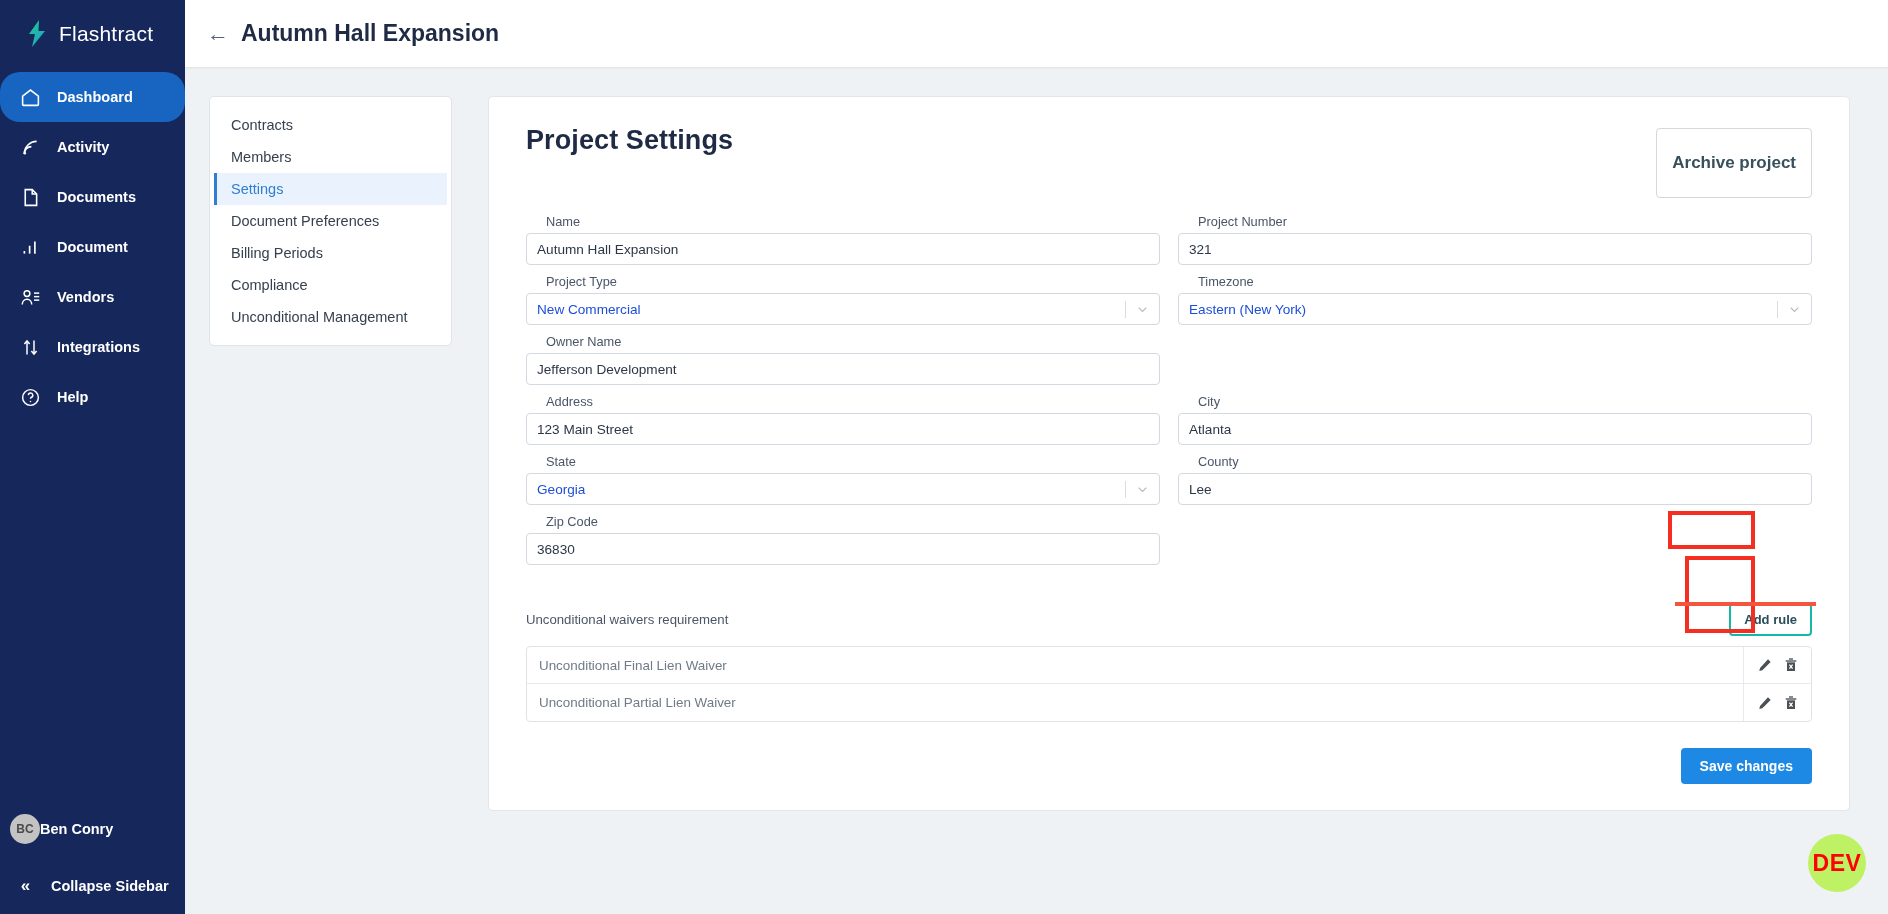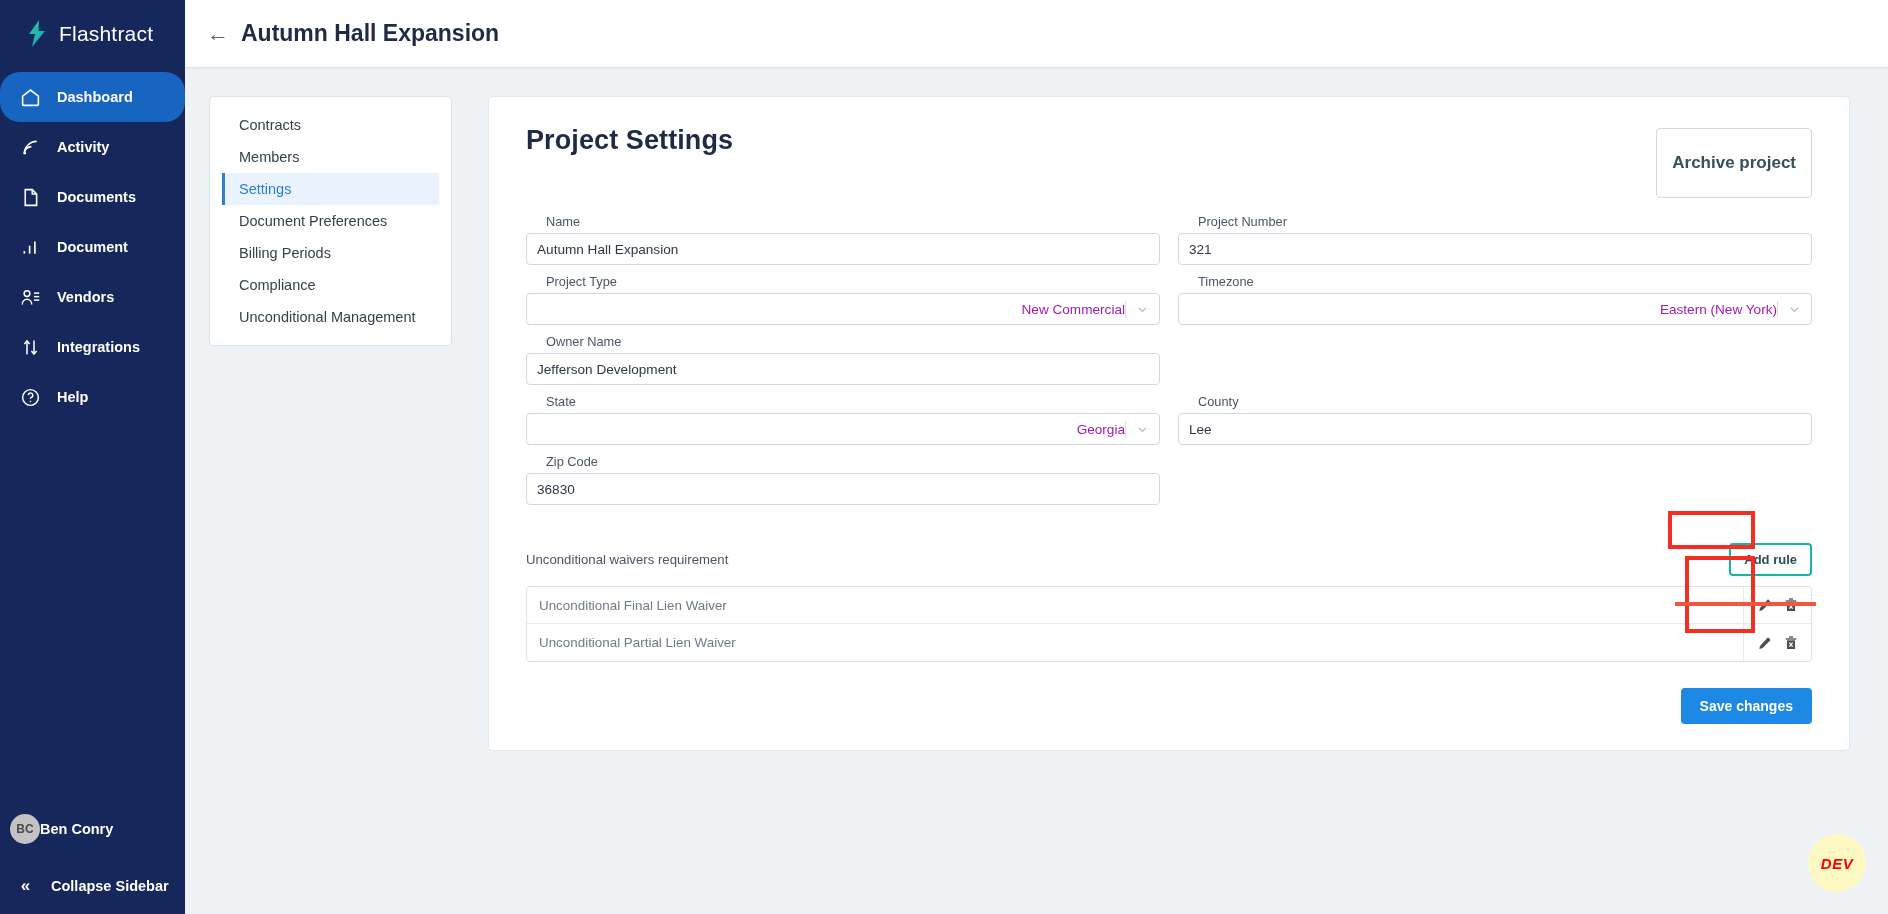--- a/index.html
+++ b/index.html
@@ -65,21 +65,21 @@
     line-height: 1;
   }
   .page-title { font-size: 23px; font-weight: 700; color: #1f2a44; }
 
   .body-area { flex: 1 1 auto; display: flex; padding: 24px 0 0 24px; gap: 0; }
 
   
   .subnav {
     width: 243px; flex: 0 0 243px; align-self: flex-start;
     background: #ffffff; border: 1px solid #dfe4ea; border-radius: 5px;
-    padding: 12px 12px; margin-top: 5px;
+    padding: 12px 4px; margin-top: 5px;
   }
   .subnav-item {
     height: 32px; display: flex; align-items: center;
     padding-left: 14px; font-size: 14.5px; color: #36414f; cursor: pointer;
     border-left: 3px solid transparent;
   }
   .subnav-item.active {
     background: #eaf3fd; color: #2f7ed0; border-left: 3px solid #2f7ed0;
   }
 
@@ -107,21 +107,21 @@
     width: 100%; height: 32px; border: 1px solid #d3d9e0; border-radius: 4px;
     background: #fff; font-size: 13.6px; color: #2d3748; padding: 0 10px;
     font-family: "Liberation Sans", sans-serif; outline: none;
   }
   .inp::placeholder { color: #9aa3ad; }
   .sel {
     width: 100%; height: 32px; border: 1px solid #d3d9e0; border-radius: 4px;
     background: #fff; display: flex; align-items: center; cursor: pointer;
     position: relative;
   }
-  .sel-val { font-size: 13.6px; color: #a21caf; padding-left: 10px; flex: 1 1 auto; text-align: right; }
+  .sel-val { font-size: 13.6px; color: #1d4ed8; padding-left: 10px; flex: 1 1 auto; }
   .sel-div { width: 1px; height: 17px; background: #d8dde3; }
   .sel-chev {
     width: 33px; display: flex; align-items: center; justify-content: center;
     color: #b4bcc6;
   }
 
   
   .waiv-head {
     display: flex; align-items: center; justify-content: space-between;
     margin-top: 30px; height: 30px;
@@ -157,23 +157,23 @@
   }
 
   
   .anno { position: absolute; border: 4px solid #f42f22; pointer-events: none; z-index: 9; }
   .anno-line { position: absolute; background: #f4553f; height: 4px; z-index: 9; }
 
   
   .dev-badge {
     position: absolute; right: 22px; bottom: 22px;
     width: 58px; height: 58px; border-radius: 50%;
-    background: #fef9c3; color: #ff0000;
+    background: #bef264; color: #ff0000;
     display: flex; align-items: center; justify-content: center;
-    font-size: 15px; font-weight: 700; letter-spacing: .5px; cursor: pointer; font-style: italic;
+    font-size: 23px; font-weight: 700; letter-spacing: .5px; cursor: pointer;
   }
 </style>
 </head>
 <body>
 
 <div class="app">
 
   <div class="sidebar">
     <div class="brand">
       <svg class="bolt" viewBox="0 0 22 27">
@@ -359,20 +359,34 @@
             <div class="row">
               <div class="col">
                 <div class="field">
                   <label class="lbl">Owner Name</label>
                   <input class="inp" value="Jefferson Development" style="">
                 </div>
               </div>
               <div class="col"></div>
             </div>
 
+            <div class="row">
+              <div class="col">
+                <div class="field">
+                  <label class="lbl">Address</label>
+                  <input class="inp" value="123 Main Street" style="">
+                </div>
+              </div>
+              <div class="col">
+                <div class="field">
+                  <label class="lbl">City</label>
+                  <input class="inp" value="Atlanta" style="">
+                </div>
+              </div>
+            </div>
 
             <div class="row">
               <div class="col">
                 <div class="field">
                   <label class="lbl">State</label>
                   <div class="sel">
                     <span class="sel-val">Georgia</span>
                     <span class="sel-div"></span>
                     <span class="sel-chev">
                       <svg width="13" height="13" viewBox="0 0 24 24" fill="none" stroke="#b4bcc6" stroke-width="2.4">

